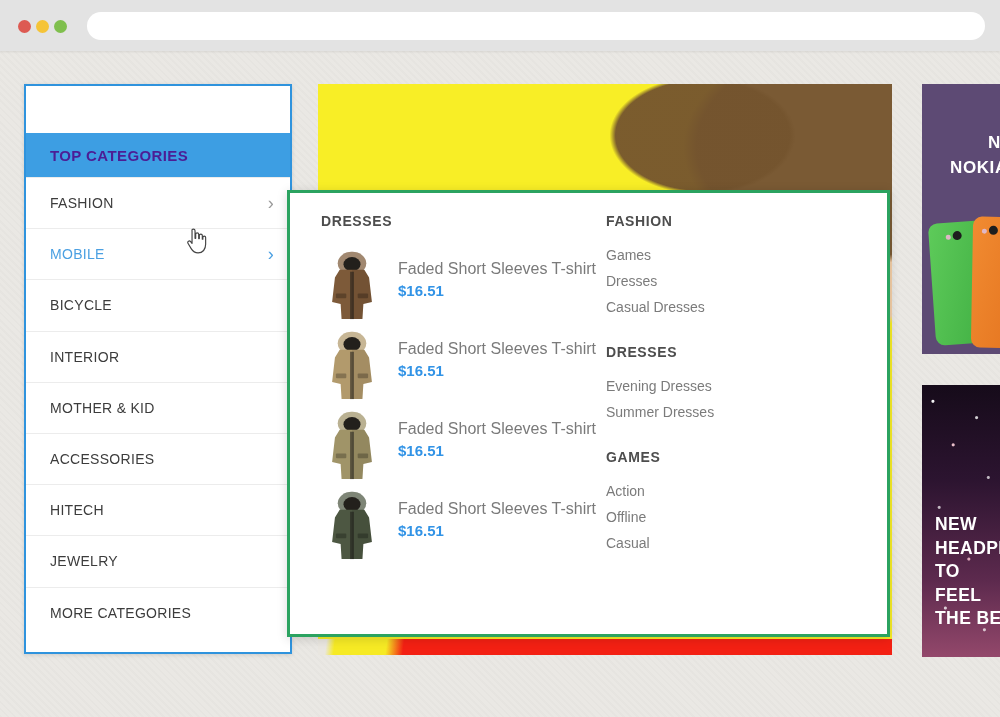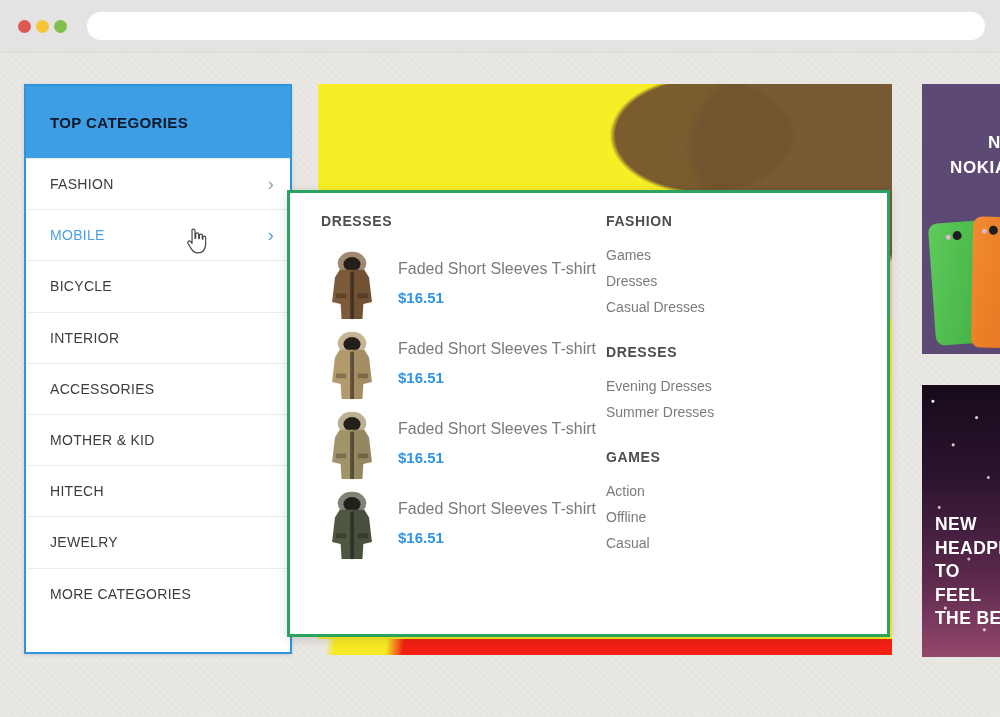--- a/index.html
+++ b/index.html
@@ -13,22 +13,22 @@
             box-shadow:0 1px 2px rgba(0,0,0,.08); z-index:40; }
   .lights { position:absolute; left:18px; top:20px; display:flex; gap:5px; }
   .light { width:13px; height:13px; border-radius:50%; }
   .light.red { background:#dd5a52; } .light.yellow { background:#f5c438; } .light.green { background:#7fbf4d; }
   .urlbar { position:absolute; left:87px; top:12px; width:898px; height:28px; background:#fff;
             border-radius:14px; border:none; outline:none; padding:0 14px; font-size:13px; color:#555; }
 
   
   .sidebar { position:absolute; left:24px; top:84px; width:268px; height:570px; background:#fff;
              border:2px solid #2f93dd; z-index:10; box-shadow:0 1px 4px rgba(0,0,0,.12); }
-  .sidebar-header { height:72px; background:#3d9ee3; color:#0f172a; display:flex; align-items:center;
-                    padding-left:24px; font-size:15px; font-weight:bold; letter-spacing:.4px; }
+  .sidebar-header { height:44px; background:#3d9ee3; color:#4c1d95; display:flex; align-items:center;
+                    padding-left:24px; font-size:15px; font-weight:bold; letter-spacing:.4px;margin-top:47px; }
   .side-item { height:51.2px; display:flex; align-items:center; justify-content:space-between;
                padding:0 16px 0 24px; font-size:14px; color:#3c3c3c; letter-spacing:.3px;
                border-top:1px solid #ececec; cursor:pointer; background:#fff; }
   .side-item:first-child { border-top:none; }
   .side-item .chev { font-size:18px; color:#9a9a9a; line-height:1; }
   .side-item.active { color:#4ba0e2; }
   .side-item.active .chev { color:#4ba0e2; }
 
   
   .hero { position:absolute; left:318px; top:84px; width:574px; height:571px; z-index:1; overflow:hidden;
@@ -44,21 +44,21 @@
   
   .mega { position:absolute; left:287px; top:190px; width:603px; height:447px; background:#fff;
           border:3px solid #2ba360; z-index:20; box-shadow:0 2px 10px rgba(0,0,0,.15); }
   .mega-left { position:absolute; left:31px; top:20px; width:290px; }
   .mega-heading { font-size:14px; font-weight:bold; color:#4d4d4d; letter-spacing:.6px; }
   .mega-left .mega-heading { margin-bottom:20px; }
   .product { display:flex; gap:15px; margin-bottom:8px; cursor:pointer; }
   .product-img { width:62px; height:72px; flex:0 0 62px; }
   .product-info { padding-top:11px; }
   .product-title { font-size:16px; color:#7a7a7a; display:block; text-decoration:none; }
-  .product-price { font-size:15px; color:#3193e6; font-weight:bold; margin-top:11px; }
+  .product-price { font-size:15px; color:#3193e6; font-weight:bold; margin-top:4px; }
   .mega-right { position:absolute; left:316px; top:20px; width:250px; }
   .mega-section { margin-bottom:24px; }
   .mega-section .mega-heading { margin-bottom:13px; }
   .mega-link { display:block; font-size:14px; color:#7b7b7b; text-decoration:none; line-height:26px; cursor:pointer; }
 
   
   .banner-nokia { position:absolute; left:922px; top:84px; width:78px; height:270px; background:#5d4a74;
                   overflow:hidden; z-index:5; cursor:pointer; }
   .nokia-text { position:absolute; left:28px; top:46px; color:#fff; font-weight:bold; font-size:17px;
                 line-height:25px; letter-spacing:.6px; white-space:nowrap; }
@@ -117,24 +117,24 @@
       <span>MOBILE</span>
       <span class="chev">›</span>
     </div>
     <div class="side-item">
       <span>BICYCLE</span>
     </div>
     <div class="side-item">
       <span>INTERIOR</span>
     </div>
     <div class="side-item">
+      <span>MOTHER &amp; KID</span>
+    </div>
+    <div class="side-item">
       <span>ACCESSORIES</span>
-    </div>
-    <div class="side-item">
-      <span>MOTHER &amp; KID</span>
     </div>
     <div class="side-item">
       <span>HITECH</span>
     </div>
     <div class="side-item">
       <span>JEWELRY</span>
     </div>
     <div class="side-item">
       <span>MORE CATEGORIES</span>
     </div>

